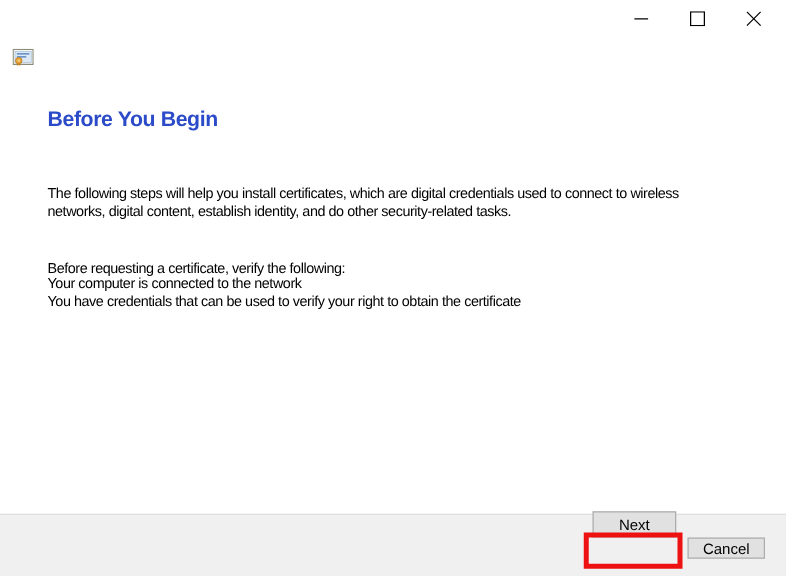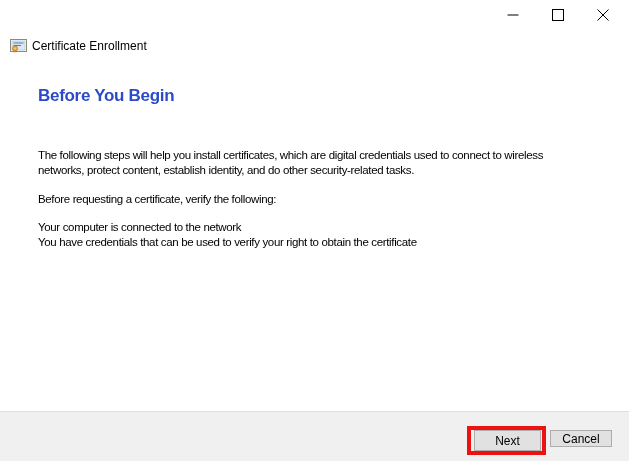--- a/index.html
+++ b/index.html
@@ -40,41 +40,41 @@
     font-size: 17px; letter-spacing: -0.3px;
     color: #2b4bc9; white-space: nowrap; font-weight: bold;
   }
   .bodytext {
     position: absolute; left: 38px;
     font-size: 11.5px; letter-spacing: -0.35px;
     line-height: 15px; color: #000000; white-space: nowrap; margin-top: 24px;
   }
   .intro-1 { top: 124px; }
   .intro-2 { top: 139px; }
-  .verify-prompt { top: 168px; }
+  .verify-prompt { top: 184px; }
   .verify-1 { top: 196px; }
   .verify-2 { top: 211px; }
 
   
   .footer {
     position: absolute; left: 0; right: 0; top: 411px; bottom: 0;
     background: #f0f0f0; border-top: 1px solid #dfdfdf;
     box-sizing: border-box;
   }
   .win-btn {
     position: absolute;
     box-sizing: border-box;
     background: #e1e1e1;
     border: 1px solid #adadad;
     font-family: "Liberation Sans", "DejaVu Sans", sans-serif;
     font-size: 12px; color: #000000;
     display: flex; align-items: center; justify-content: center;
     padding: 0;
   }
-  .btn-next   { left: 474px; top: 430px; width: 67px; height: 21px; }
+  .btn-next   { left: 474px; top: 409px; width: 67px; height: 21px; }
   .btn-cancel { left: 550px; top: 430px; width: 62px; height: 17px; }
 
   
   .highlight-box {
     position: absolute; left: 467px; top: 426px;
     width: 79px; height: 29px;
     box-sizing: border-box;
     border: 4px solid #ee1111;
     pointer-events: none;
   }
@@ -112,27 +112,26 @@
     <svg width="17" height="15" viewBox="0 0 17 15">
       <rect x="0.5" y="0.5" width="16" height="12" fill="#f7fafc" stroke="#8b8b77" stroke-width="1"></rect>
       <rect x="2" y="2" width="13" height="9" fill="#dce9f5" stroke="#9fb6cc" stroke-width="0.5"></rect>
       <line x1="3.5" y1="4" x2="13.5" y2="4" stroke="#4a78b8" stroke-width="1"></line>
       <line x1="3.5" y1="6.5" x2="11" y2="6.5" stroke="#4a78b8" stroke-width="1"></line>
       <polygon points="4.2,9 5.8,9 6.2,14 5,12.6 3.8,14" fill="#c9801f"></polygon>
       <circle cx="5" cy="9.5" r="2.6" fill="#e8a33d" stroke="#b57718" stroke-width="0.6"></circle>
       <circle cx="5" cy="9.5" r="1.1" fill="#f6c86e"></circle>
     </svg>
   </span>
-  <span class="wiz-title">Certificate Enrollment</span>
 </div>
 
 <div class="heading">Before You Begin</div>
 
 <div class="bodytext intro-1">The following steps will help you install certificates, which are digital credentials used to connect to wireless</div>
-<div class="bodytext intro-2">networks, protect content, establish identity, and do other security-related tasks.</div>
+<div class="bodytext intro-2">networks, digital content, establish identity, and do other security-related tasks.</div>
 
 <div class="bodytext verify-prompt">Before requesting a certificate, verify the following:</div>
 
 <div class="bodytext verify-1">Your computer is connected to the network</div>
 <div class="bodytext verify-2">You have credentials that can be used to verify your right to obtain the certificate</div>
 
 <div class="footer"></div>
 
 <button class="win-btn btn-next">Next</button>
 <button class="win-btn btn-cancel">Cancel</button>

